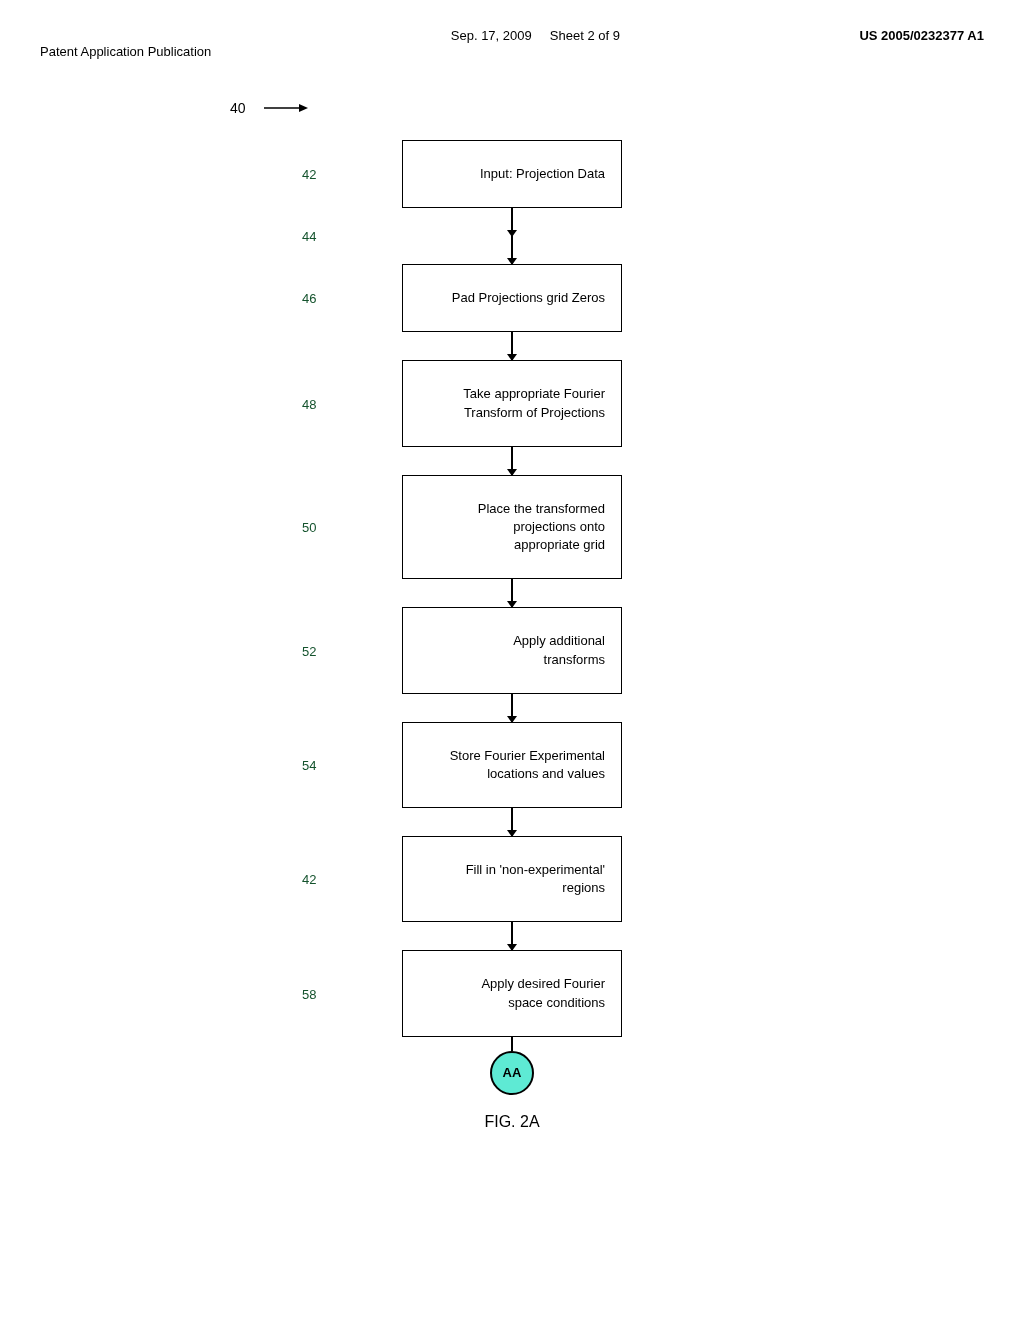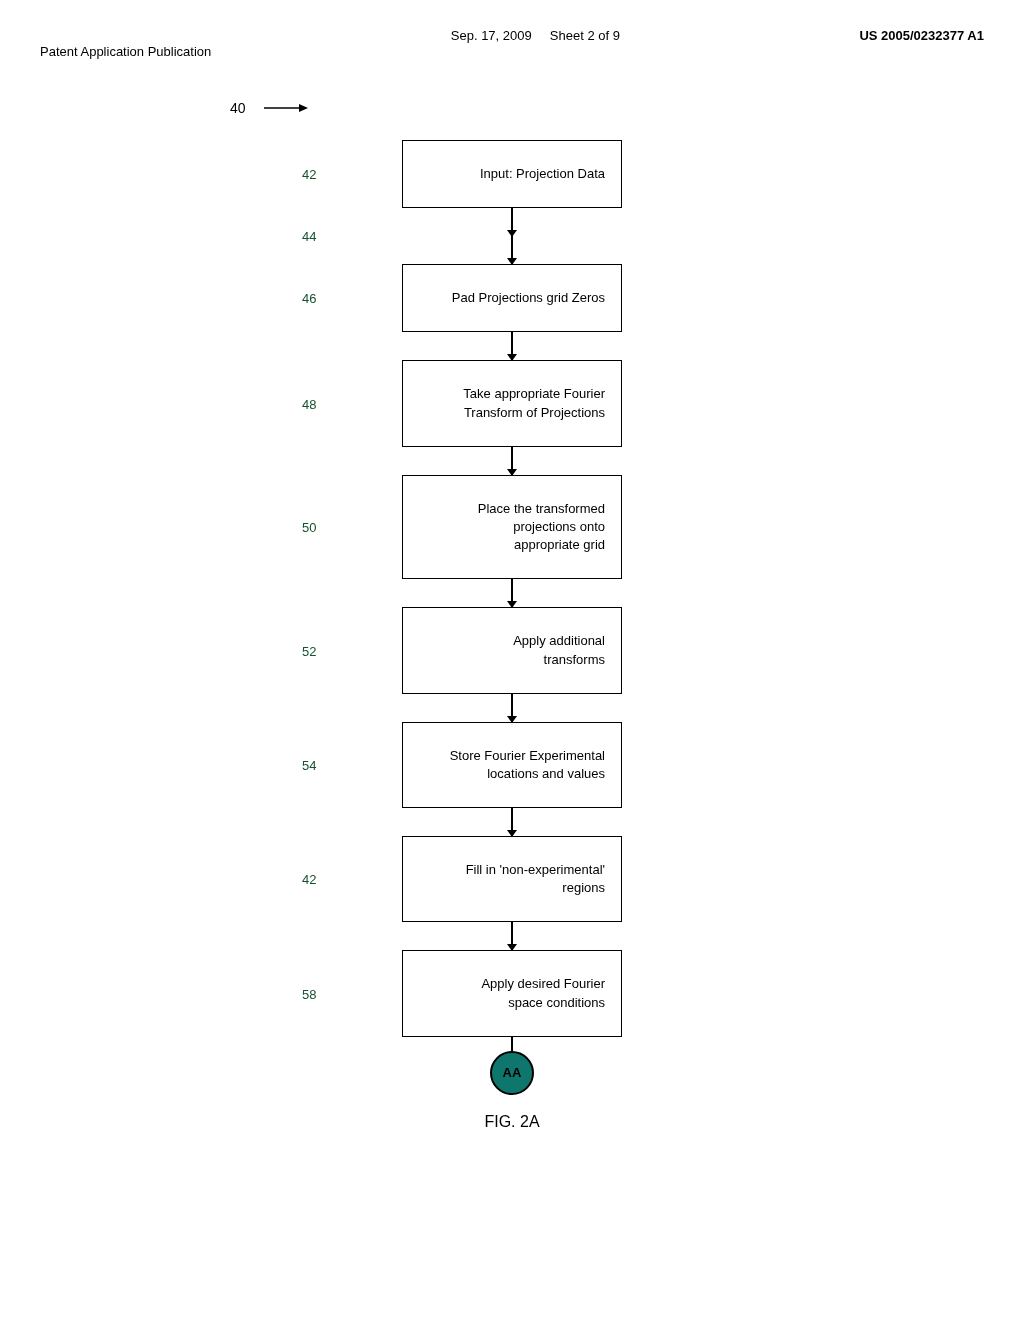--- a/index.html
+++ b/index.html
@@ -99,21 +99,21 @@
       width: 44px;
       height: 44px;
       border: 2px solid #000;
       border-radius: 50%;
       display: flex;
       align-items: center;
       justify-content: center;
       font-size: 13px;
       font-weight: bold;
       color: #000;
-      background: #0f766e;
+      background: #5eead4;
       margin: 0 auto;
     }
 
     .step-wrapper {
       display: flex;
       flex-direction: column;
       align-items: center;
       width: 100%;
     }
 

